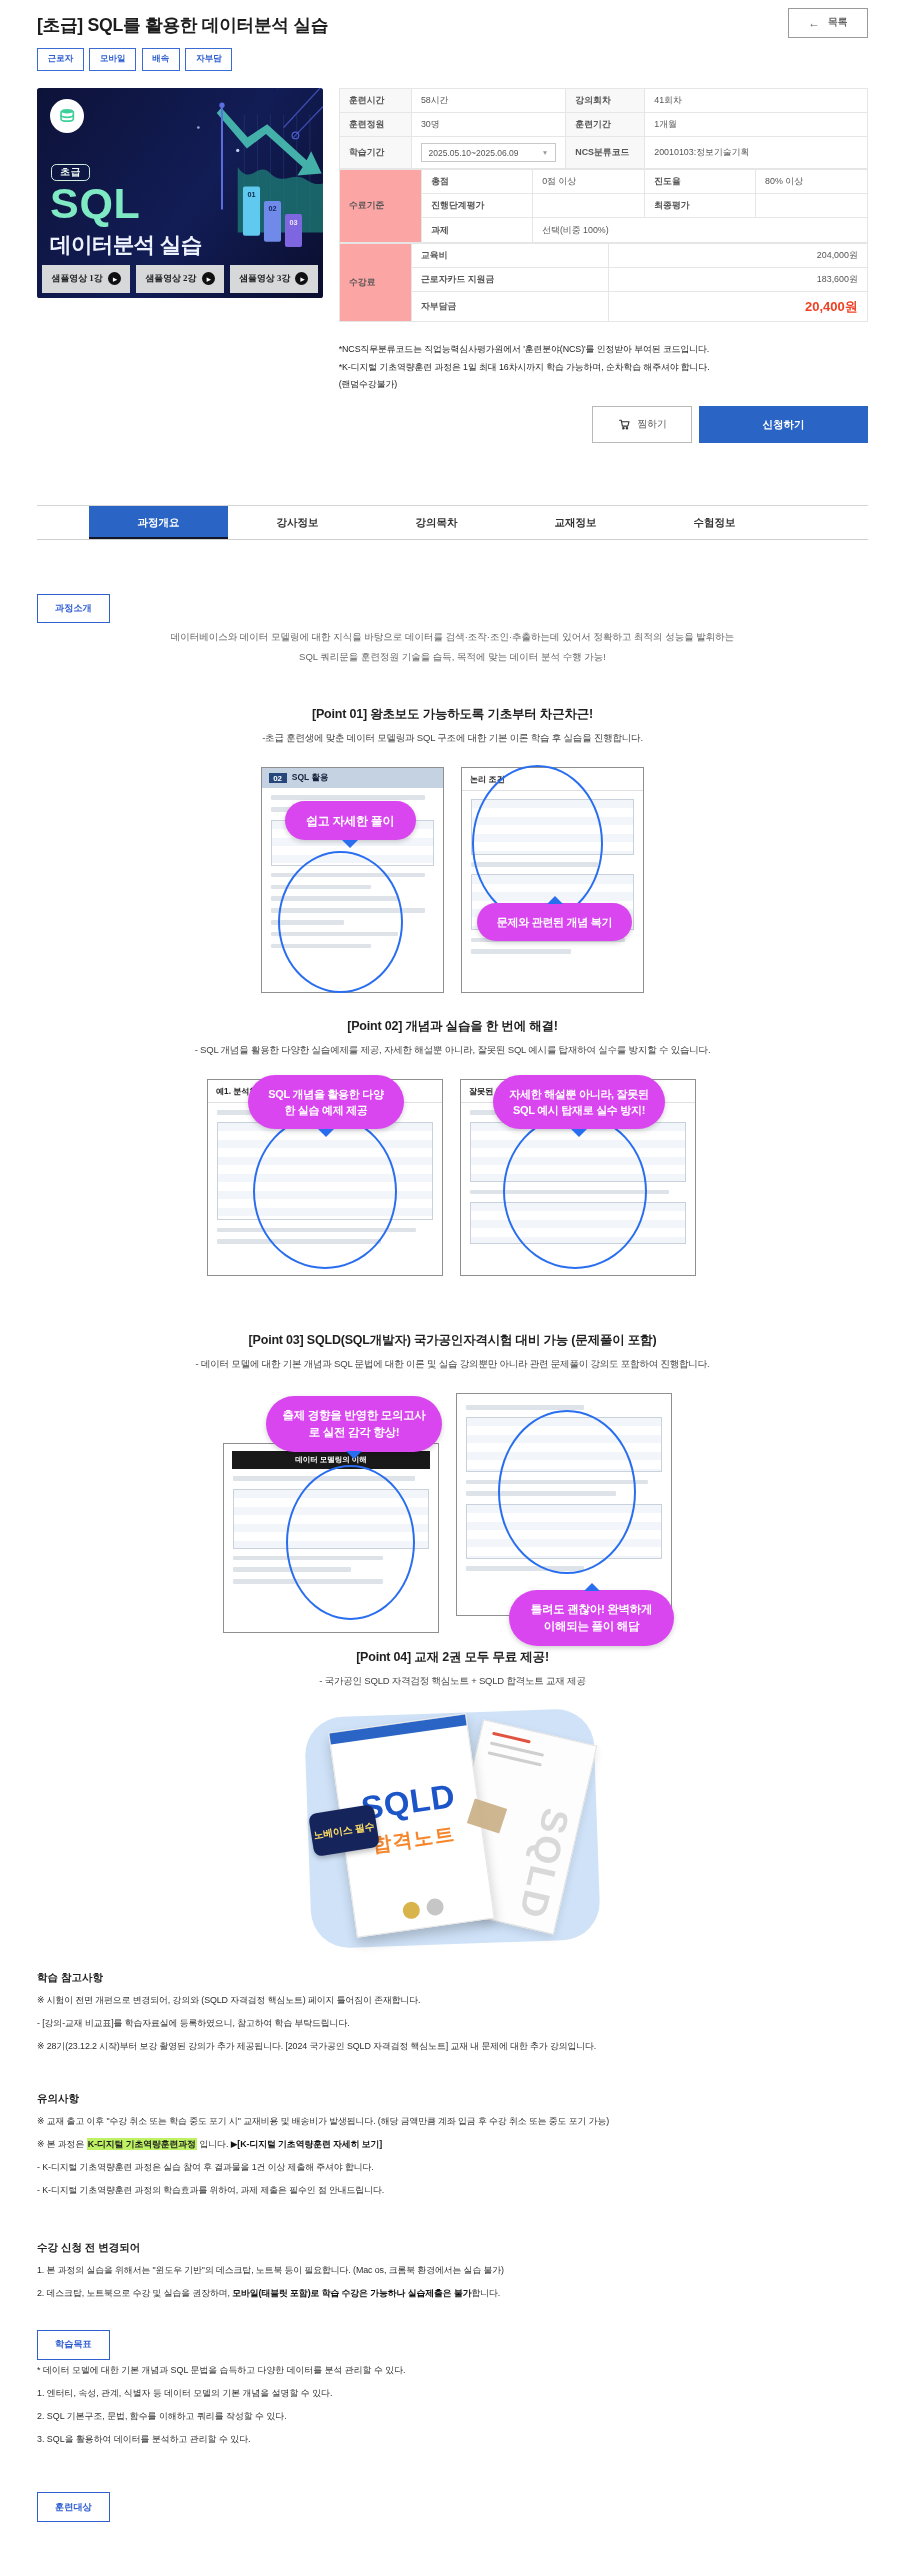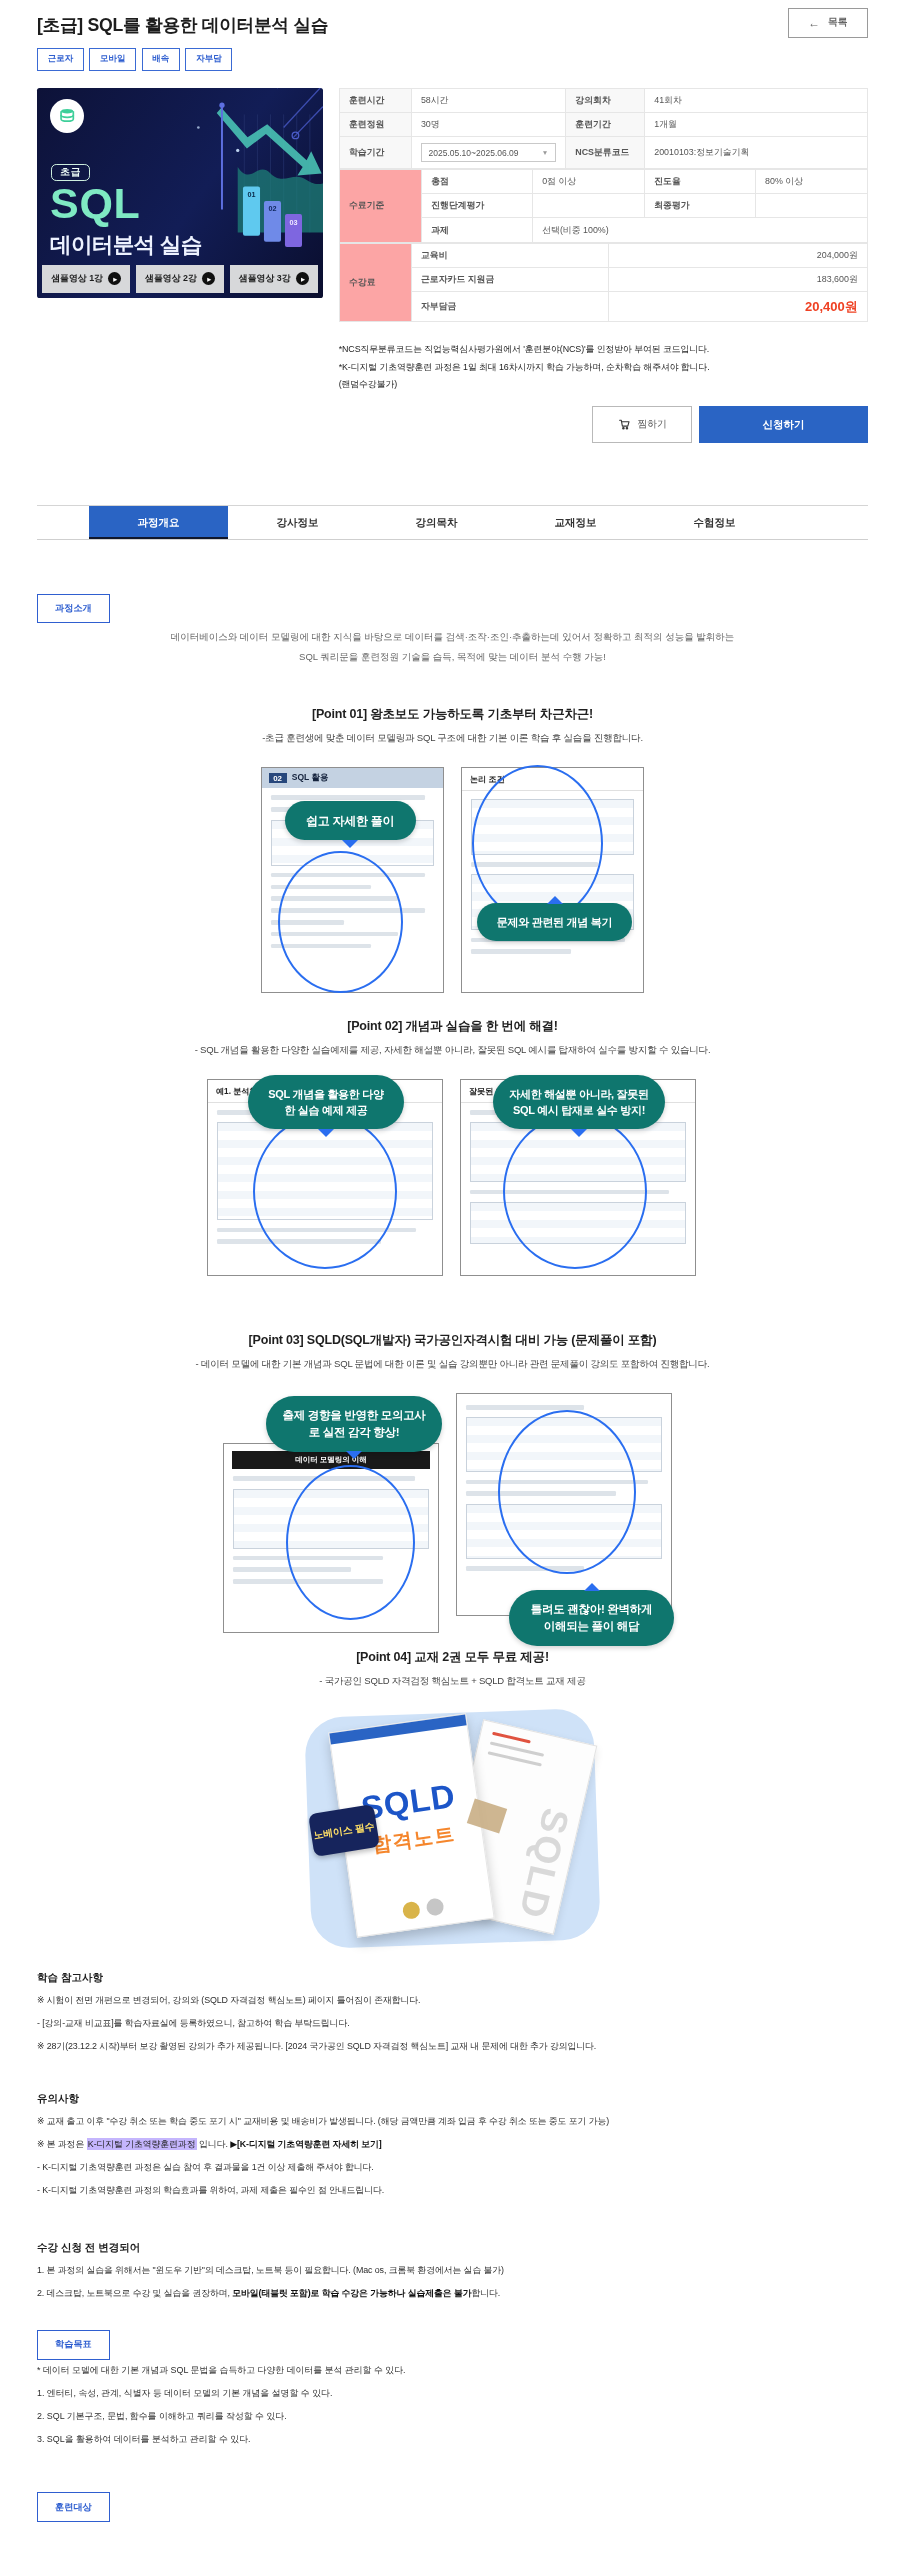--- a/index.html
+++ b/index.html
@@ -18,21 +18,21 @@
   .course-top { display:flex; gap:15.7px; margin-top:17px; }
   .banner { width:286px; height:210px; flex:0 0 286px; position:relative; overflow:hidden; border-radius:2.6px;
             background:linear-gradient(125deg,#0d1238 0%,#121d56 55%,#0a0e2e 100%); }
   .banner-logo { position:absolute; left:13px; top:11.8px; width:34px; height:34px; border-radius:50%; background:#fff;
                  display:flex; align-items:center; justify-content:center; }
   .level-badge { position:absolute; left:14.4px; top:76px; border:1.3px solid #cdeede; color:#f0fff9; border-radius:5.2px;
                  padding:1.3px 7.9px; font-size:9.8px; font-weight:bold; letter-spacing:0.7px; }
   .banner-title { position:absolute; left:13px; top:91px; font-size:43px; font-weight:900; color:#7fe9c3; letter-spacing:0.7px; }
   .banner-sub { position:absolute; left:13px; top:142px; font-size:21.6px; font-weight:900; color:#edf2ff; letter-spacing:-0.7px; white-space:nowrap; }
   .banner-art { position:absolute; right:0; top:0; }
-  .sample-row { position:absolute; left:5.2px; right:5.2px; bottom:5.2px; display:flex; gap:5.9px; z-index:4; }
+  .sample-row { position:absolute; left:5.2px; right:5.2px; bottom:5.2px; display:flex; gap:5.9px; z-index:4;font-family:Liberation Serif, serif; }
   .sample-btn { flex:1; height:27.5px; background:#d7d8da; border:none; display:flex; align-items:center; justify-content:center;
                 gap:5.2px; font-size:8.9px; font-weight:bold; color:#1d1d1d; cursor:pointer; font-family:inherit; }
   .play-ico { width:13px; height:13px; border-radius:50%; background:#101010; color:#fff; font-size:5.2px;
               display:flex; align-items:center; justify-content:center; padding-left:1.3px; }
 
   
   .info-col { flex:1; }
   table.info { width:100%; border-collapse:collapse; font-size:8.9px; }
   table.info.first { border-top:1.3px solid #2b2b2b; }
   table.info.group { border-top:1.3px solid #2b2b2b; }
@@ -77,21 +77,21 @@
   .fig-row { display:flex; gap:17px; }
   .doc { background:#fff; border:0.7px solid #8f8f8f; position:relative; overflow:hidden; }
   .doc-head { background:#c4d2e2; display:flex; align-items:center; gap:5.2px; padding:3.9px 6.6px; font-size:8.5px; font-weight:800; color:#15233d; }
   .num-chip { background:#27477c; color:#fff; padding:0.7px 4.6px; font-size:7.9px; font-weight:800; }
   .doc-head-plain { font-weight:800; font-size:8.2px; color:#222; padding:5.9px 7.9px 4.6px; border-bottom:0.7px solid #e0e0e0; }
   .doc-head-dark { background:#191919; color:#fff; font-size:7.5px; font-weight:800; text-align:center; padding:3.9px 5.2px; margin:6.6px 7.9px 0; }
   .skel { height:4.6px; background:#dde3e9; border-radius:1.3px; margin:7.2px 9.2px 0; }
   .w85{width:85%;} .w70{width:70%;} .w55{width:55%;} .w40{width:40%;}
   .skel-box { margin:7.9px 9.2px 0; border:0.7px solid #c9d2dc; background:repeating-linear-gradient(180deg,#f2f6fa 0 8.5px,#ffffff 8.5px 17px); }
   .ellipse { position:absolute; border:2px solid #2a6ef0; border-radius:50%; z-index:2; }
-  .bubble { position:absolute; background:#0f766e; color:#fff; font-weight:800; font-size:12px; text-align:center;
+  .bubble { position:absolute; background:#d946ef; color:#fff; font-weight:800; font-size:12px; text-align:center;
             padding:10.5px 15.7px; border-radius:29px; line-height:1.5; z-index:3; box-shadow:0 2px 5.2px rgba(0,0,0,.18); letter-spacing:-0.3px; }
   .bubble:after { content:""; position:absolute; width:0; height:0; border:8.5px solid transparent; }
   .tail-down:after { bottom:-15.7px; left:50%; transform:translateX(-50%); border-top-color:#2a6ef0; }
   .tail-up:after { top:-15.7px; left:50%; transform:translateX(-50%); border-bottom-color:#2a6ef0; }
 
   
   .books { position:relative; width:341px; height:249px; margin:17px auto 0; }
   .tile { position:absolute; left:26px; top:7.9px; width:289px; height:231px; background:#cfe2f8; border-radius:38px; transform:rotate(-2deg); }
   .book-back { position:absolute; right:46px; top:25px; width:117px; height:194px; background:#fdfdfd; border:0.7px solid #e2e2e2;
                transform:rotate(13deg); box-shadow:0 3.9px 9.2px rgba(0,0,0,.12); }
@@ -109,21 +109,21 @@
   .gold{ background:#d9b44a; } .silver{ background:#c6c6c6; }
   .sticker { position:absolute; left:29px; top:104px; width:66px; height:43px; background:#16245c; border-radius:7.9px;
              transform:rotate(-9deg); color:#ffe066; font-size:9.8px; font-weight:800; display:flex; align-items:center;
              justify-content:center; text-align:center; line-height:1.35; z-index:5; box-shadow:0 2.6px 5.2px rgba(0,0,0,.25); }
   .tape { position:absolute; left:188px; top:98px; width:34px; height:26px; background:#c9ae85; transform:rotate(18deg); z-index:4; opacity:.9; }
 
   
   .sec-h { font-size:10.5px; font-weight:800; color:#1d1d1d; }
   .sec p { font-size:8.9px; color:#2d2d2d; margin-top:9.2px; line-height:1.55; letter-spacing:-0.1px; }
   .blue-text { color:#2b43d8; }
-  .hl-orange { background:#c4b5fd; font-weight:400; color:#1d1d1d; padding:0.7px 1.3px; }
+  .hl-orange { background:#bef264; font-weight:700; color:#1d1d1d; padding:0.7px 1.3px; }
   .bold-link { font-weight:800; color:#111; cursor:pointer; }
   .bold-inline { font-weight:800; color:#111; }
   .mt25{margin-top:16.4px;} .mt45{margin-top:29.5px;} .mt58{margin-top:38px;} .mt65{margin-top:43px;} .mt70{margin-top:46px;}
   .badge-block p { font-size:8.9px; color:#2d2d2d; line-height:1.55; margin-top:9.2px; }
 </style>
 </head>
 <body>
 
 <div class="container">
 

